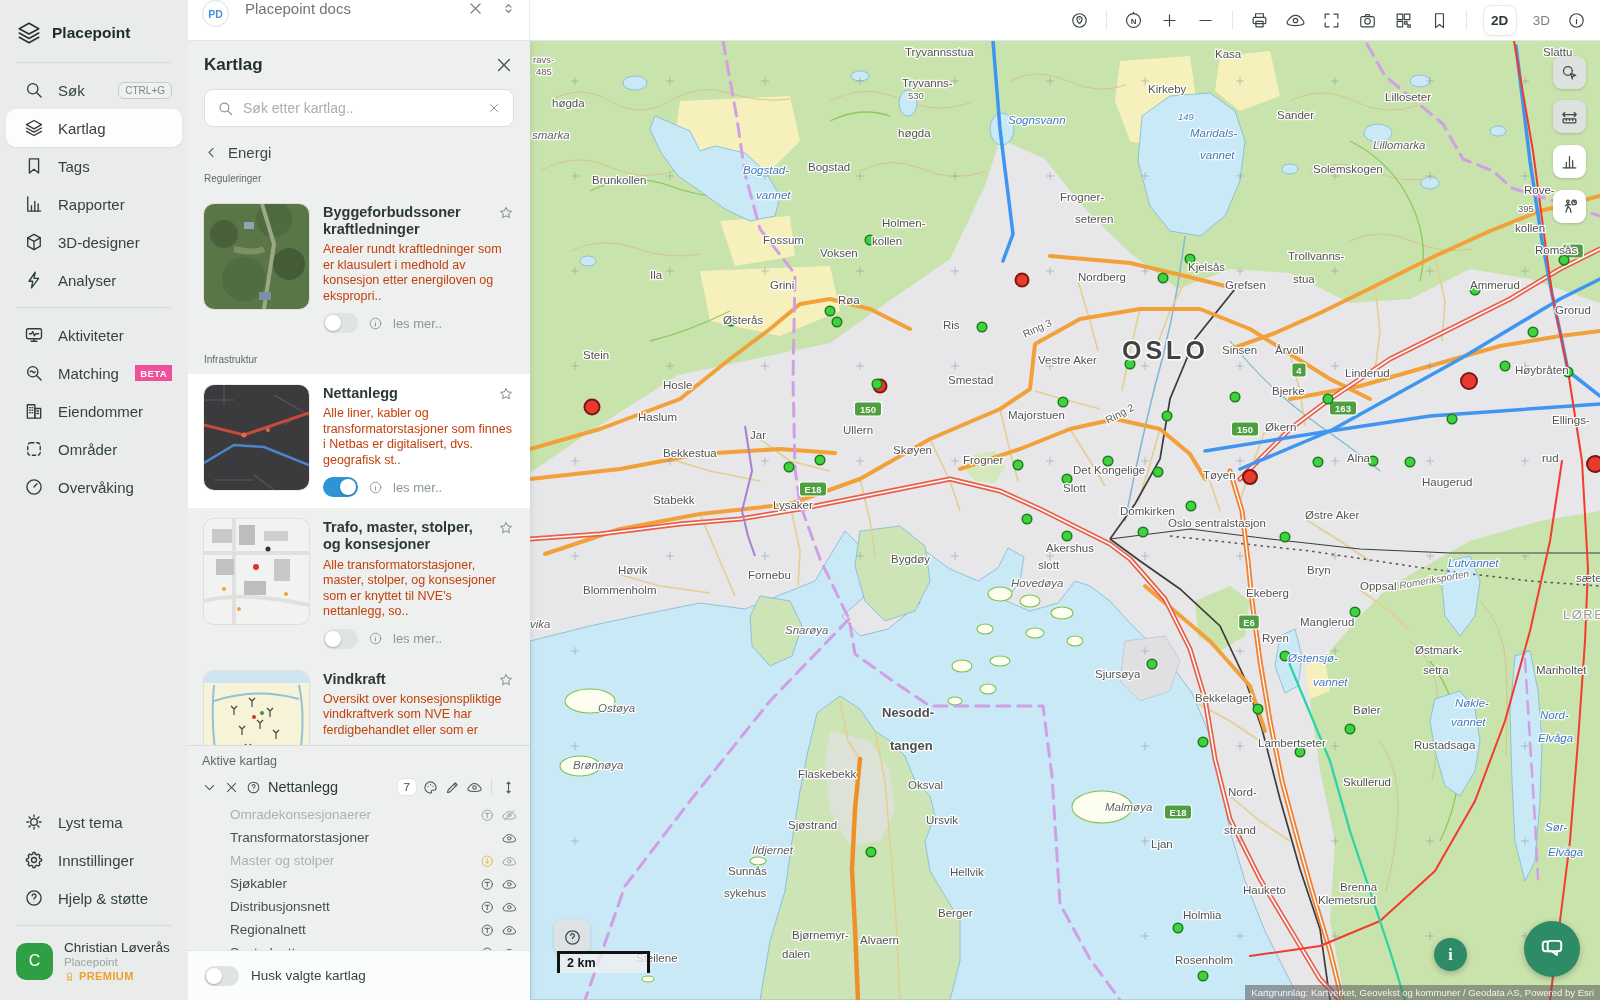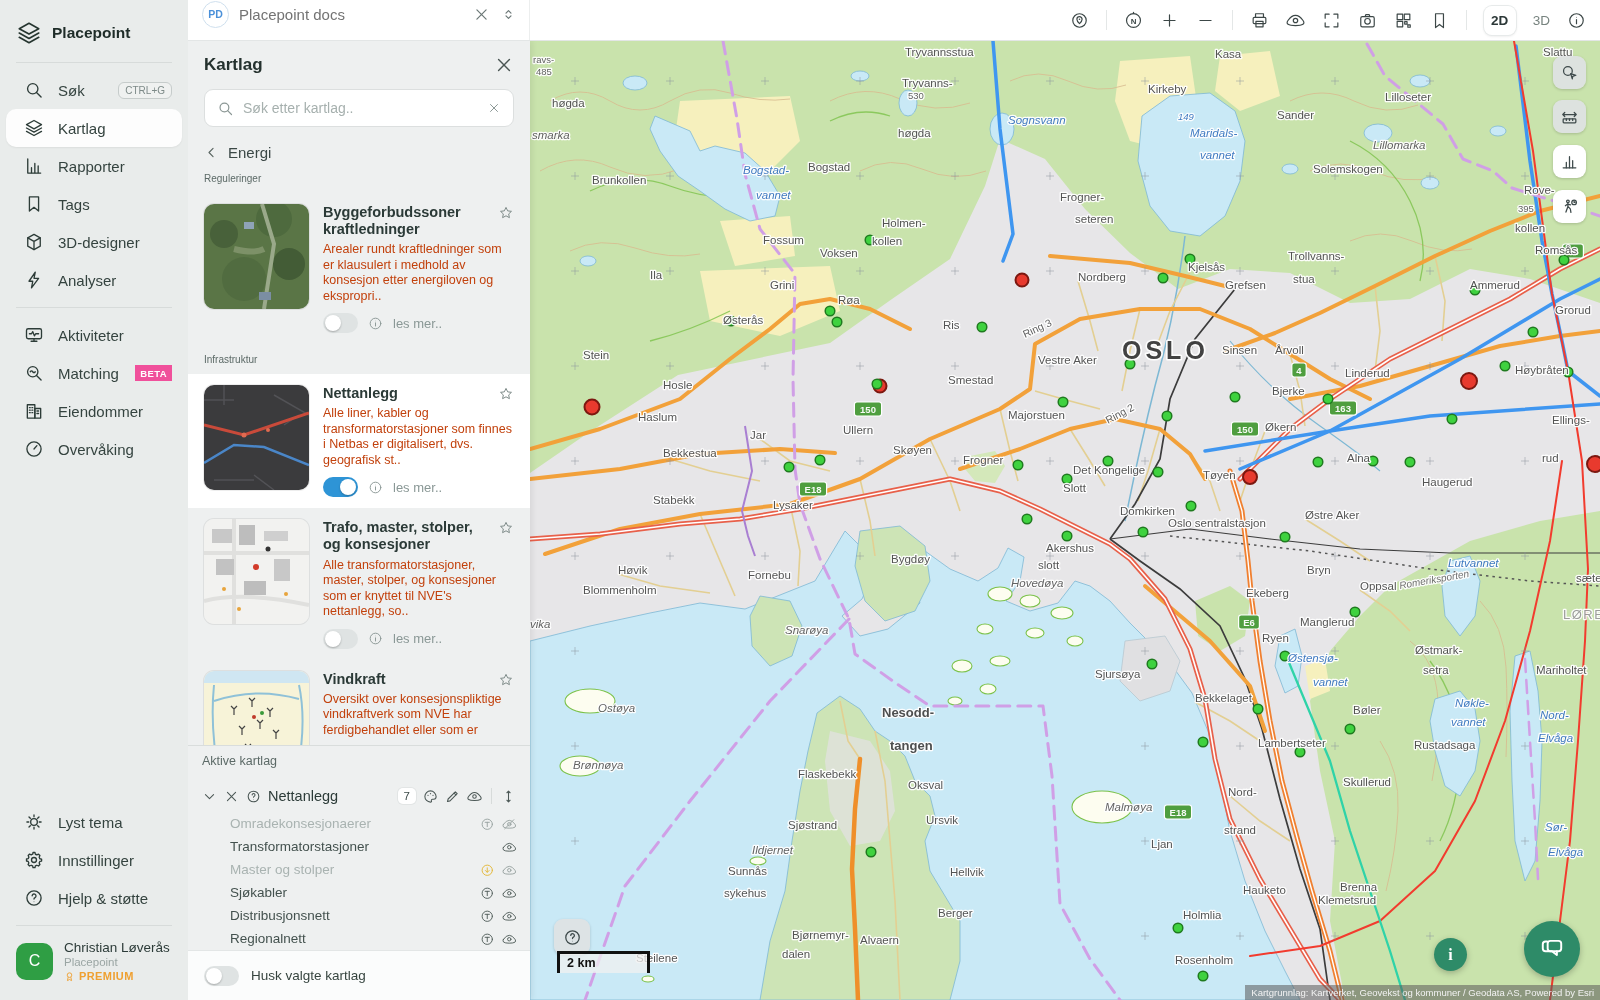--- a/index.html
+++ b/index.html
@@ -23,21 +23,21 @@
   #side-bottom{position:absolute;left:0;right:0;bottom:0;padding-bottom:8px}
   .user-row{display:flex;align-items:center;gap:11px;padding:12px 16px 10px}
   .avatar{width:37px;height:37px;border-radius:10px;background:#2f9e44;color:#fff;font-size:16px;display:flex;align-items:center;justify-content:center}
   .u-name{font-size:13.5px;color:#2c3b38}
   .u-org{font-size:11.5px;color:#9aa5a3;margin-top:1px}
   .u-plan{display:flex;align-items:center;gap:4px;font-size:11px;font-weight:bold;color:#efa031;margin-top:2px;letter-spacing:.4px}
   .u-plan svg{width:11px;height:11px;fill:none;stroke:#efa031;stroke-width:2}
 
   
   #topbar{position:absolute;left:188px;right:0;top:0;height:41px;background:#fff;border-bottom:1px solid #e3e6e6;display:flex;align-items:center;z-index:6}
-  .tb-left{width:342px;flex:none;display:flex;align-items:center;padding:0 12px 12px 14px;gap:10px;height:100%;border-right:1px solid #eceeee}
+  .tb-left{width:342px;flex:none;display:flex;align-items:flex-start;padding:0 12px 12px 14px;gap:16px;height:100%;border-right:1px solid #eceeee}
   .pd-badge{width:27px;height:27px;border-radius:50%;border:1.5px solid #cfe0ee;color:#4a90d9;font-size:10.5px;font-weight:bold;display:flex;align-items:center;justify-content:center;flex:none}
   .tb-title{font-size:15px;color:#737373;flex:1}
   .tb-ic{color:#6c7877;cursor:pointer}.tb-ic svg{width:17px;height:17px;fill:none;stroke:currentColor;stroke-width:1.7;stroke-linecap:round;stroke-linejoin:round}
   .tb-right{flex:1;display:flex;align-items:center;justify-content:flex-end;gap:17px;padding-right:14px}
   .tb-sep{width:1px;height:20px;background:#e4e7e7}
   .tb-right .tb-ic{color:#3c4747}.tb-right .tb-ic svg{width:19px;height:19px;stroke-width:1.5}
   .mode-2d{width:32px;height:29px;background:#fff;border-radius:8px;box-shadow:0 0 0 1px #e7eaea,0 1px 3px rgba(0,0,0,.12);font-size:13.5px;font-weight:bold;color:#2c3838;display:flex;align-items:center;justify-content:center;cursor:pointer}
   .mode-3d{font-size:13.5px;color:#77837f;cursor:pointer}
 
   
@@ -63,21 +63,21 @@
   .star{color:#7e8b89;flex:none;margin-top:1px}.star svg{width:16px;height:16px;fill:none;stroke:currentColor;stroke-width:1.5;stroke-linejoin:round}
   .card-desc{font-size:12.5px;color:#c2410c;line-height:1.24;margin-top:4px}
   .tgl-row{display:flex;align-items:center;gap:10px;margin-top:9px}
   .tgl{width:35px;height:20px;border-radius:10px;background:#dfe3e3;position:relative;flex:none;cursor:pointer;transition:.1s}
   .tgl .knob{position:absolute;top:2px;left:2px;width:16px;height:16px;border-radius:50%;background:#fff;box-shadow:0 1px 2px rgba(0,0,0,.25)}
   .tgl.on{background:#2e94d6}.tgl.on .knob{left:17px}
   .mini-i{color:#8a9694}.mini-i svg{width:15px;height:15px;fill:none;stroke:currentColor;stroke-width:1.5;stroke-linecap:round}
   .lesmer{font-size:13px;color:#8a9896;cursor:pointer}
   
   #active-sec{position:absolute;left:0;right:0;bottom:50px;height:205px;border-top:1px solid #d9dddc;padding:8px 14px 0;background:#eef0f0}
-  .act-label{font-size:12.5px;color:#5c6a67;margin-bottom:16px}
+  .act-label{font-size:12.5px;color:#5c6a67;margin-bottom:7px}
   .grp-row{display:flex;align-items:center;gap:7px;height:24px;font-size:14.5px;color:#2c3b38}
   .grp-row .gi{color:#4c5856;cursor:pointer;display:flex}.grp-row .gi svg{width:15px;height:15px;fill:none;stroke:currentColor;stroke-width:1.7;stroke-linecap:round;stroke-linejoin:round}
   .grp-name{flex:1;white-space:nowrap;overflow:hidden}
   .cnt-badge{background:#fff;border-radius:5px;font-size:11.5px;color:#3c4a48;padding:2px 6px;box-shadow:0 0 0 1px #e2e5e5}
   .v-sep{width:1px;height:16px;background:#d7dbda;margin:0 2px}
   .lyr-row{display:flex;align-items:flex-end;height:23px;padding-left:28px;font-size:13.5px;color:#43514e}
   .lyr-row.dim{color:#a9b3b1}
   .lyr-name{flex:1;white-space:nowrap;overflow:hidden}
   .lyr-ics{display:flex;align-items:center;gap:7px}
   .lyr-ics .gi{display:flex;color:#55615e;cursor:pointer}.lyr-ics .gi svg{width:14.5px;height:14.5px;fill:none;stroke:currentColor;stroke-width:1.6;stroke-linecap:round;stroke-linejoin:round}
@@ -140,34 +140,34 @@
             <path d="M3 12l9 5 9-5"></path>
             <path d="M3 16l9 5 9-5"></path>
           </svg>
         </span>
       <span class="s-lb">Kartlag</span>
 
     </div>
       <div class="s-item">
       <span class="s-ic">
           <svg viewBox="0 0 24 24">
+            <path d="M6.5 3.5h11v17l-5.5-4.5-5.5 4.5z"></path>
+          </svg>
+        </span>
+      <span class="s-lb">Tags</span>
+
+    </div>
+      <div class="s-item">
+      <span class="s-ic">
+          <svg viewBox="0 0 24 24">
             <path d="M4.5 3.5v17M4.5 20.5H20"></path>
             <path d="M9 20v-6M13 20V9M17 20v-8"></path>
           </svg>
         </span>
       <span class="s-lb">Rapporter</span>
-
-    </div>
-      <div class="s-item">
-      <span class="s-ic">
-          <svg viewBox="0 0 24 24">
-            <path d="M6.5 3.5h11v17l-5.5-4.5-5.5 4.5z"></path>
-          </svg>
-        </span>
-      <span class="s-lb">Tags</span>
 
     </div>
       <div class="s-item">
       <span class="s-ic">
           <svg viewBox="0 0 24 24">
             <path d="M12 2.8 19.5 7v10L12 21.2 4.5 17V7Z"></path>
             <path d="M4.5 7 12 11.2 19.5 7M12 11.2V21"></path>
           </svg>
         </span>
       <span class="s-lb">3D-designer</span>
@@ -208,20 +208,29 @@
     </div>
       <div class="s-item">
       <span class="s-ic">
           <svg viewBox="0 0 24 24">
             <rect x="4" y="4.5" width="9" height="16"></rect>
             <rect x="13" y="9" width="7" height="11.5"></rect>
             <path d="M6.5 8h1M9.5 8h1M6.5 11h1M9.5 11h1M6.5 14h1M9.5 14h1M15.5 12h2M15.5 15h2"></path>
           </svg>
         </span>
       <span class="s-lb">Eiendommer</span>
+
+    </div>
+      <div class="s-item">
+      <span class="s-ic">
+          <svg viewBox="0 0 24 24">
+            <rect x="4.5" y="4.5" width="15" height="15" rx="3.5" stroke-dasharray="4 3.2"></rect>
+          </svg>
+        </span>
+      <span class="s-lb">Områder</span>
 
     </div>
       <div class="s-item">
       <span class="s-ic">
           <svg viewBox="0 0 24 24">
             <circle cx="12" cy="12" r="8.5"></circle>
             <path d="M12 12l3.5-4"></path>
           </svg>
         </span>
       <span class="s-lb">Overvåking</span>

